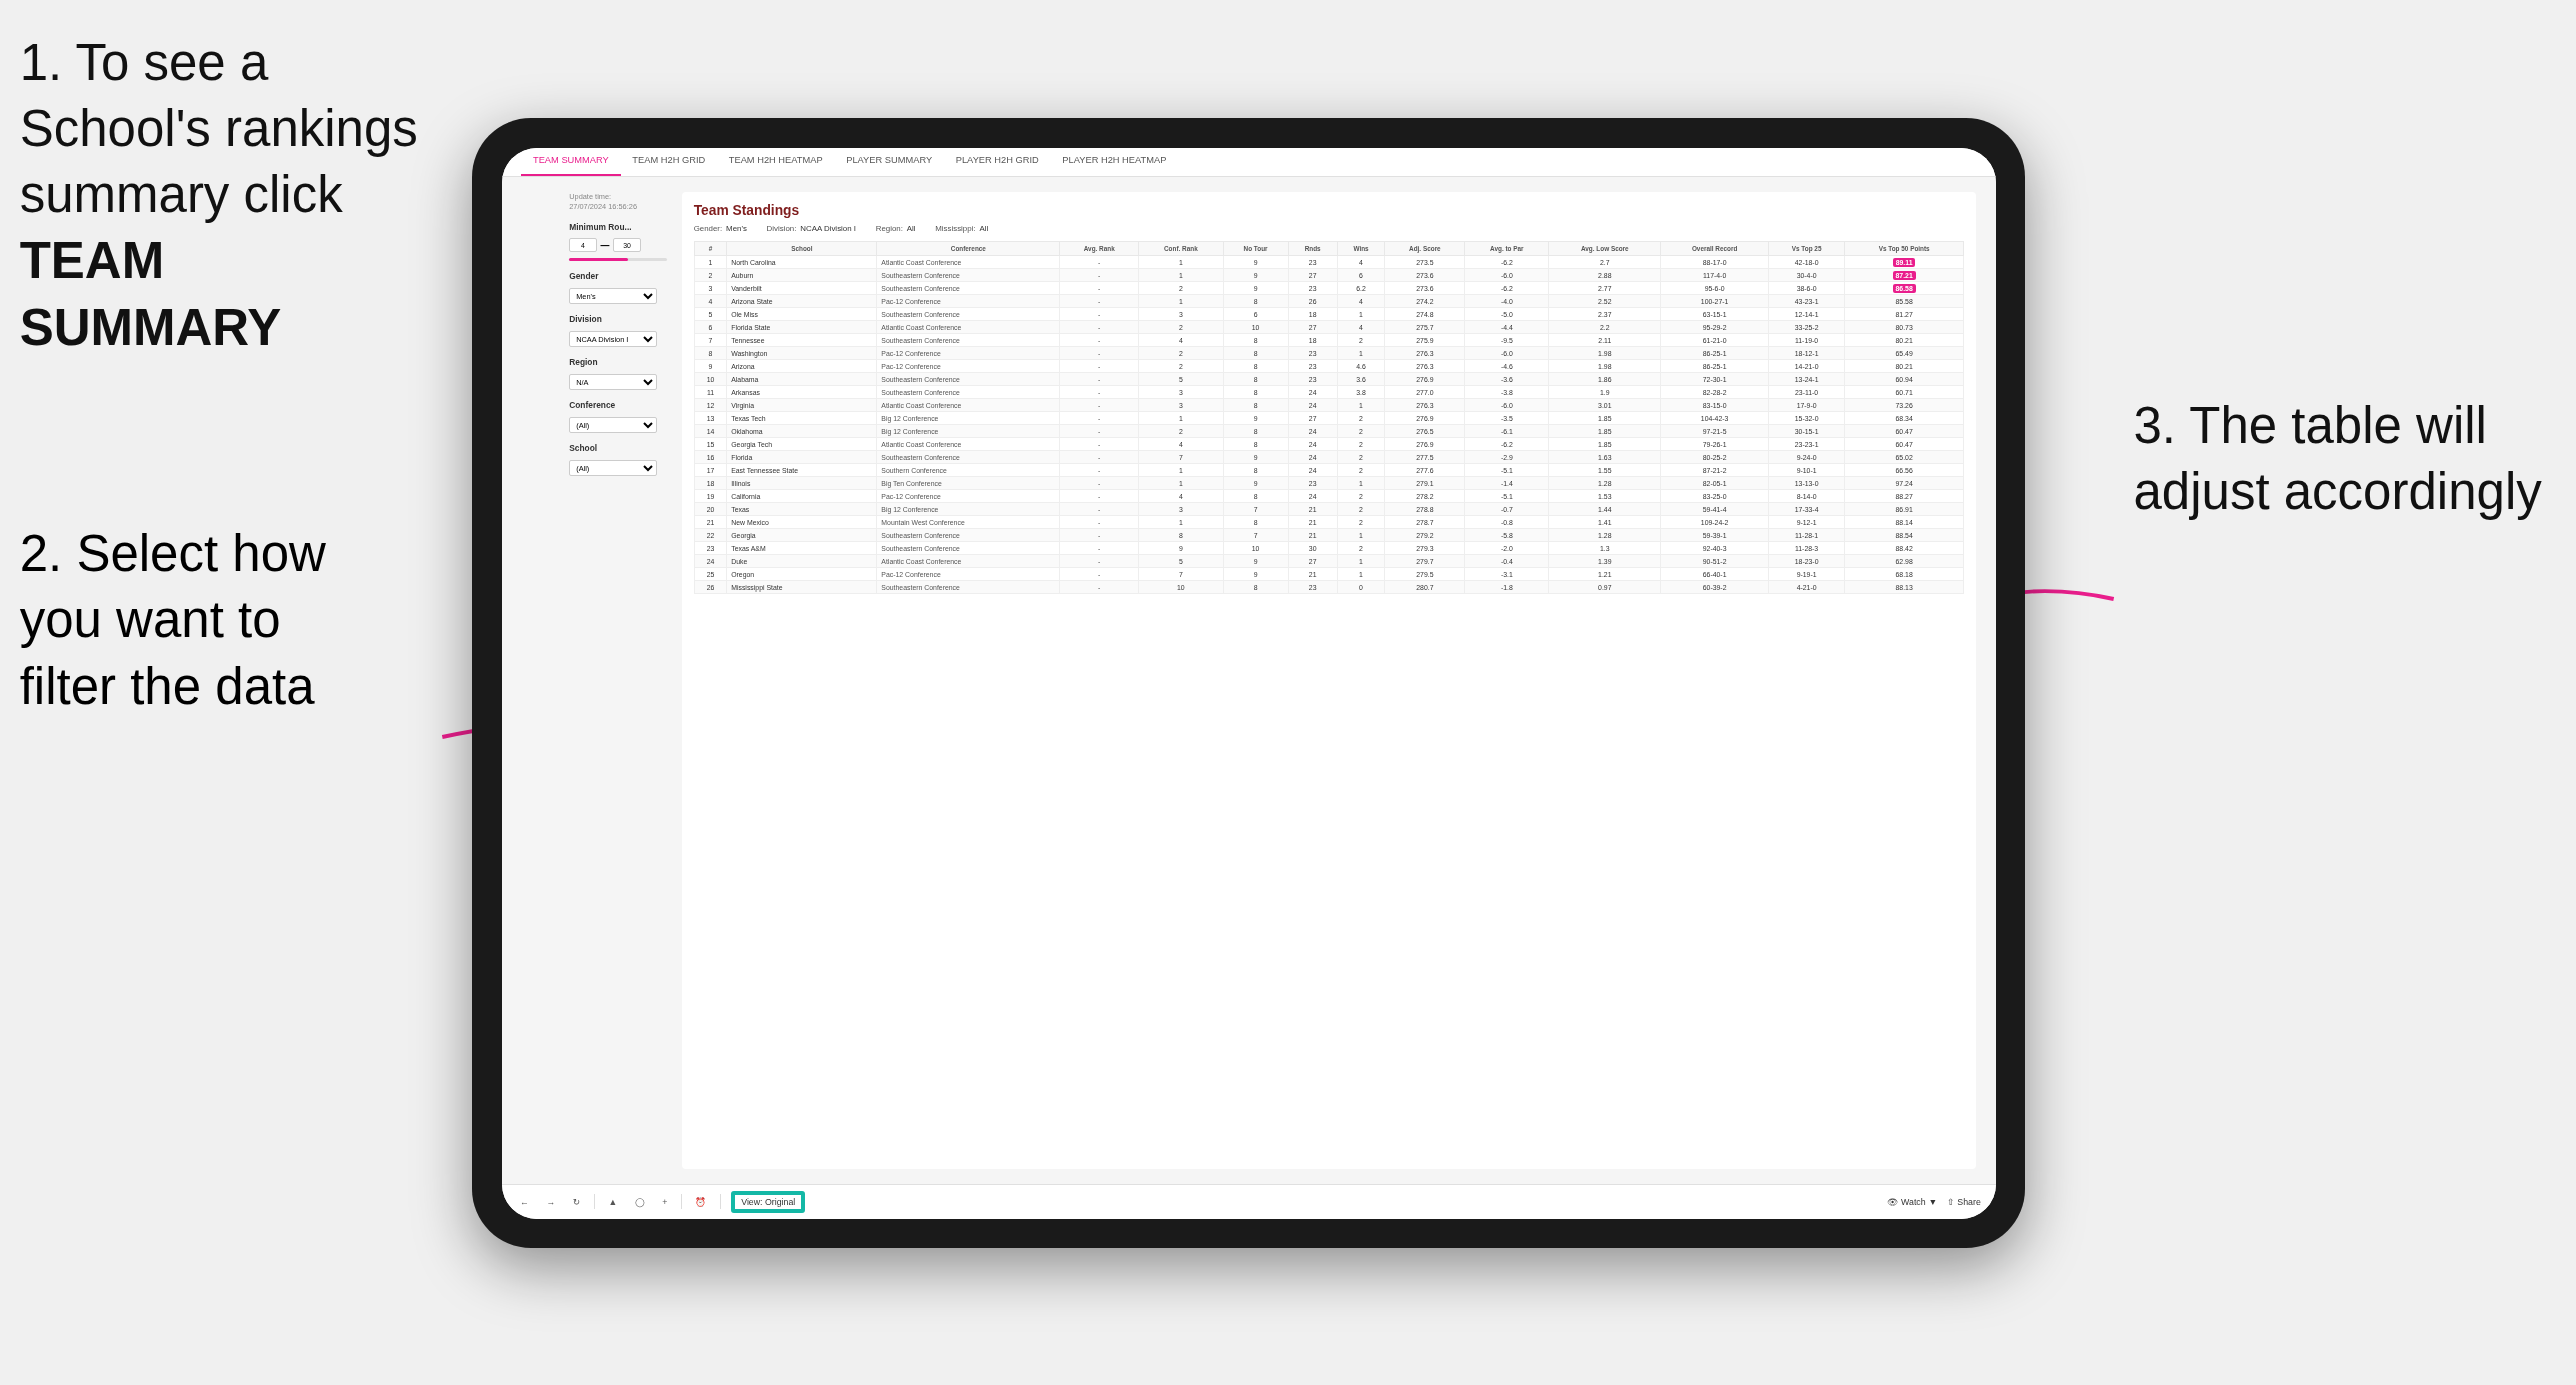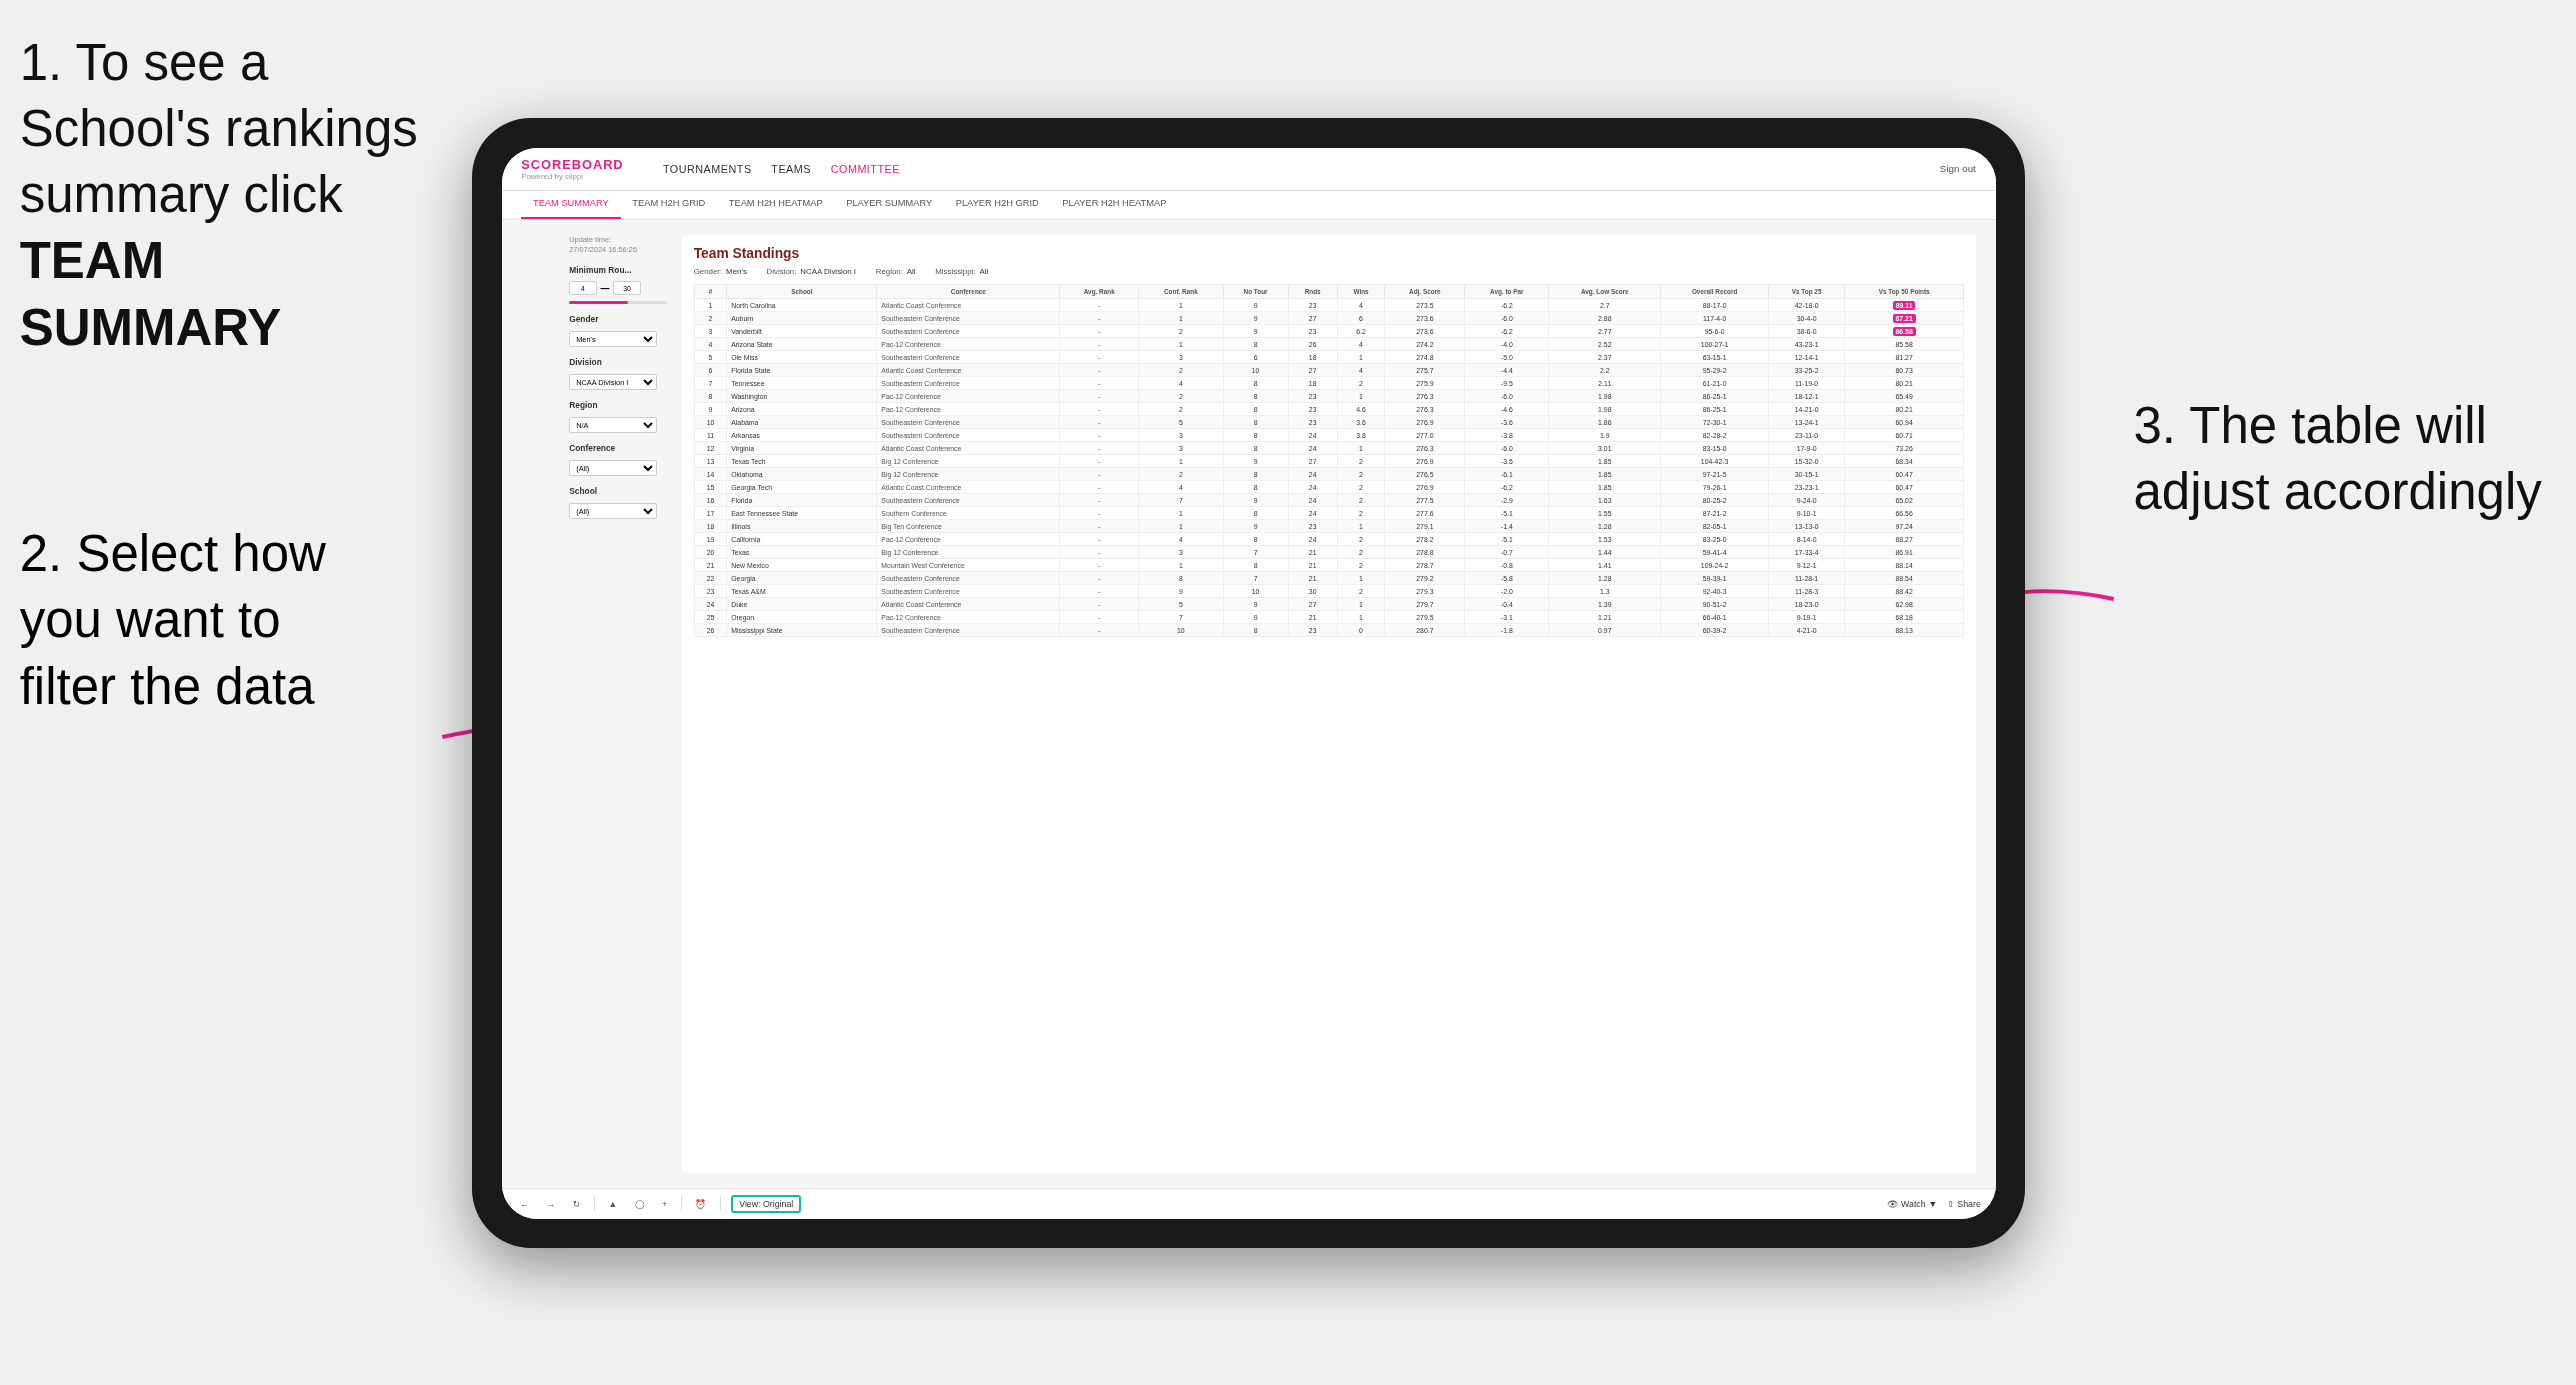--- a/index.html
+++ b/index.html
@@ -312,21 +312,21 @@
       width: 1px;
       height: 15.7px;
       background: #ddd;
     }
     .toolbar-view {
       display: flex;
       align-items: center;
       gap: 3.9px;
       font-size: 8.8px;
       color: #333;
-      border: 2px solid #14b8a6;
+      border: 4px solid #14b8a6;
       padding: 2px 5.9px;
       border-radius: 2.9px;
     }
     .toolbar-right {
       margin-left: auto;
       display: flex;
       gap: 9.8px;
     }
     .toolbar-watch {
       font-size: 8.8px;
@@ -407,32 +407,20 @@
   <defs>
     <marker id="arrowhead3" markerWidth="10" markerHeight="7" refX="10" refY="3.5" orient="auto">
       <polygon points="0 0, 10 3.5, 0 7" fill="#e91e8c"></polygon>
     </marker>
   </defs>
 </svg>
 
 <div class="tablet-frame">
   <div class="tablet-screen">
 
-    <div class="app-header">
-      <div class="logo-area">
-        <span class="logo-text">SCOREBOARD</span>
-        <span class="logo-sub">Powered by clippi</span>
-      </div>
-      <div class="nav-items">
-        <span class="nav-item">TOURNAMENTS</span>
-        <span class="nav-item">TEAMS</span>
-        <span class="nav-item active">COMMITTEE</span>
-      </div>
-      <span class="sign-out">Sign out</span>
-    </div>
 
     <div class="sub-nav">
       <span class="sub-nav-item active">TEAM SUMMARY</span>
       <span class="sub-nav-item">TEAM H2H GRID</span>
       <span class="sub-nav-item">TEAM H2H HEATMAP</span>
       <span class="sub-nav-item">PLAYER SUMMARY</span>
       <span class="sub-nav-item">PLAYER H2H GRID</span>
       <span class="sub-nav-item">PLAYER H2H HEATMAP</span>
     </div>
 

